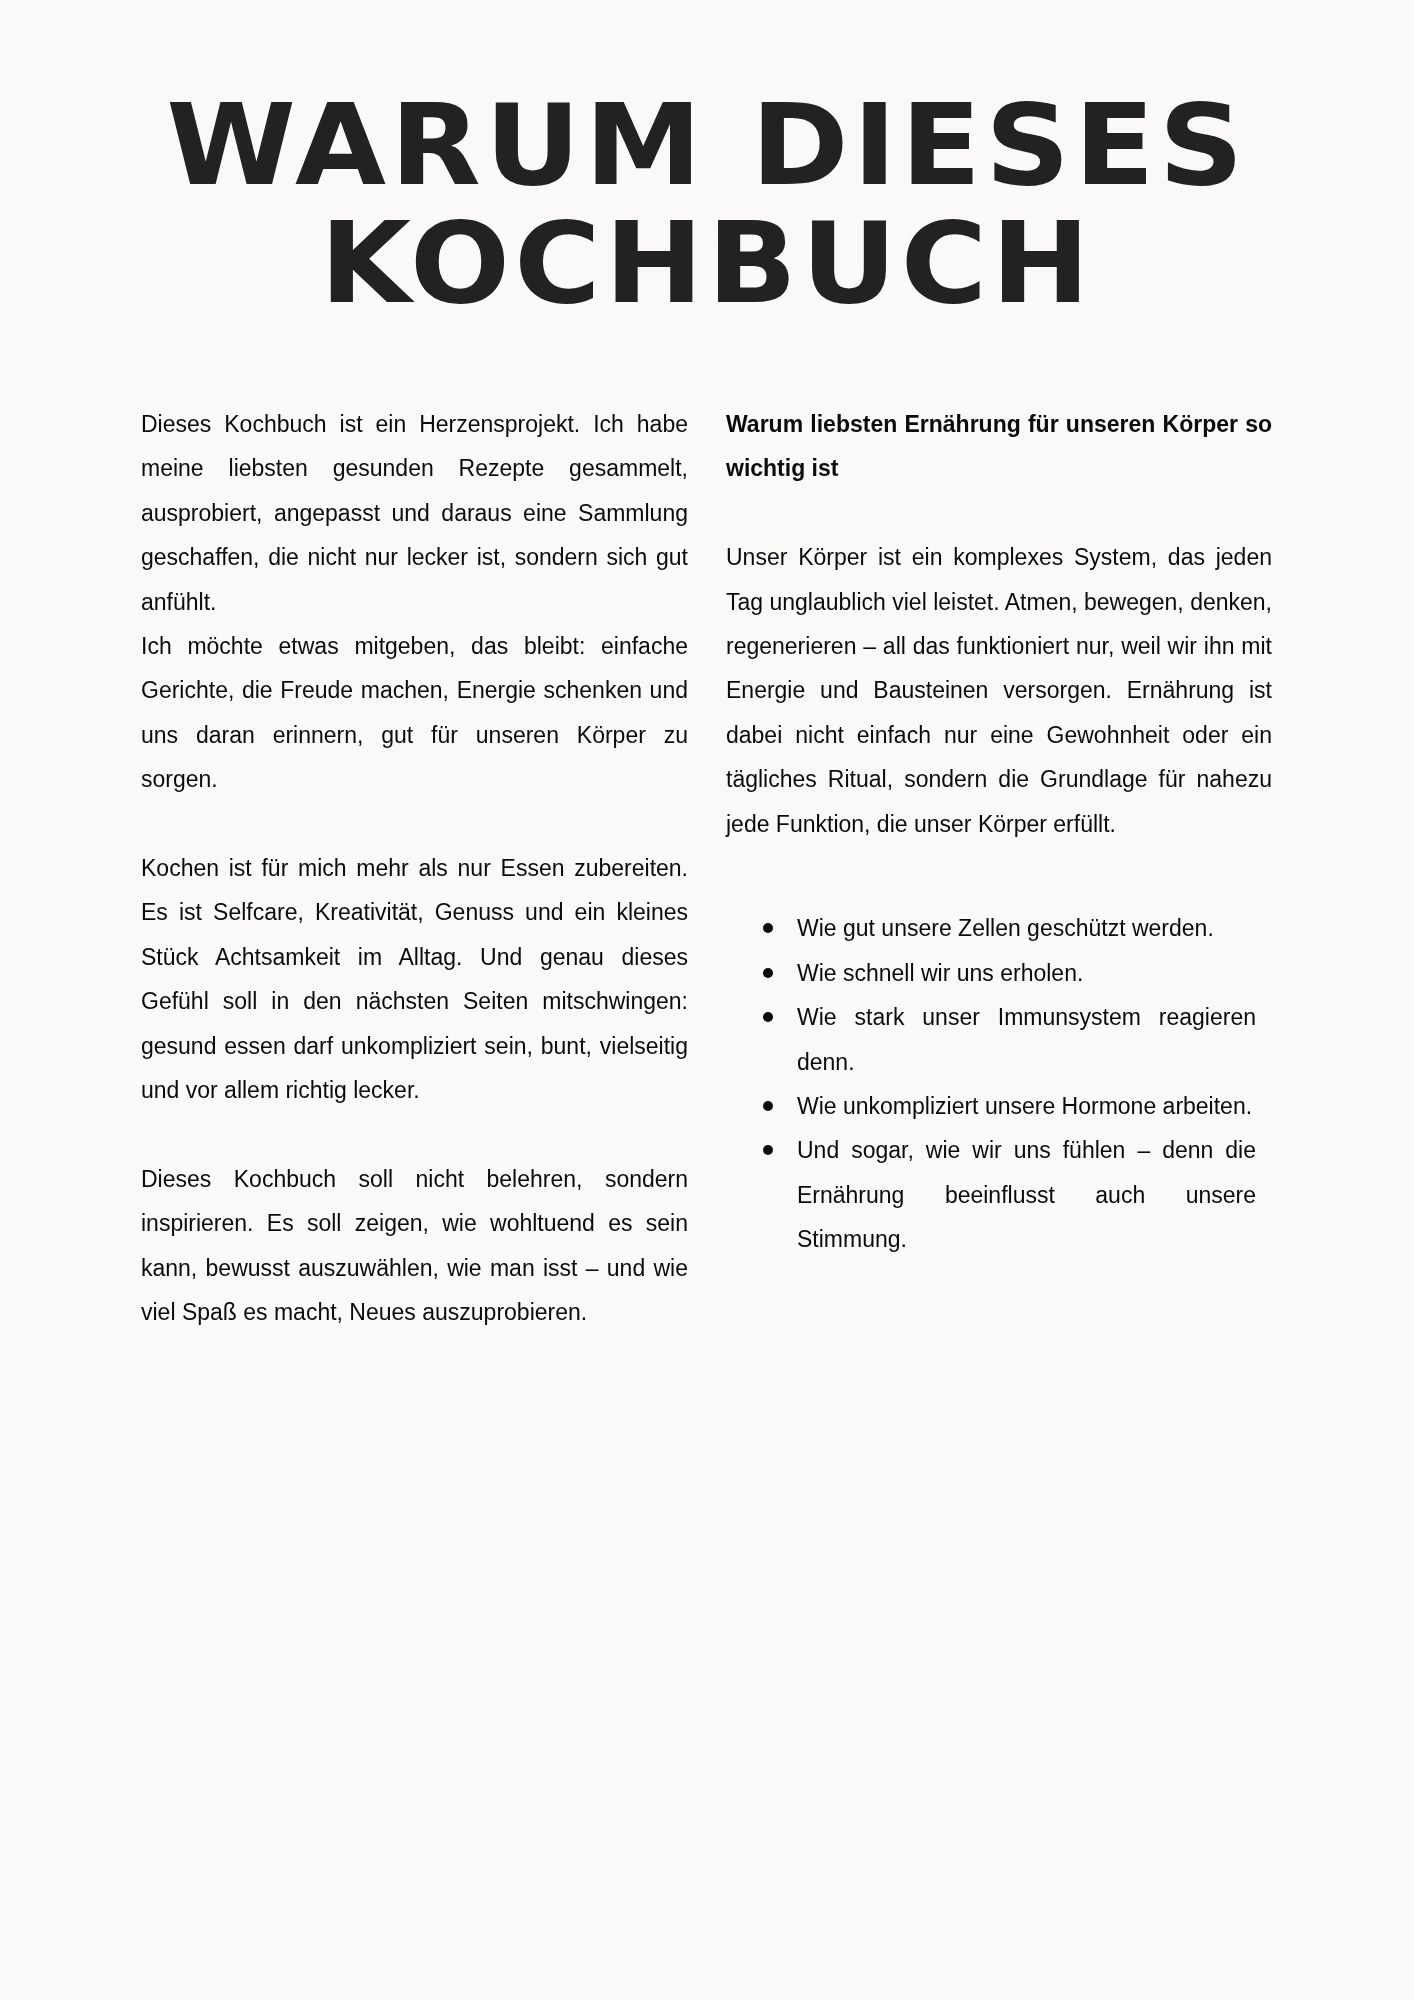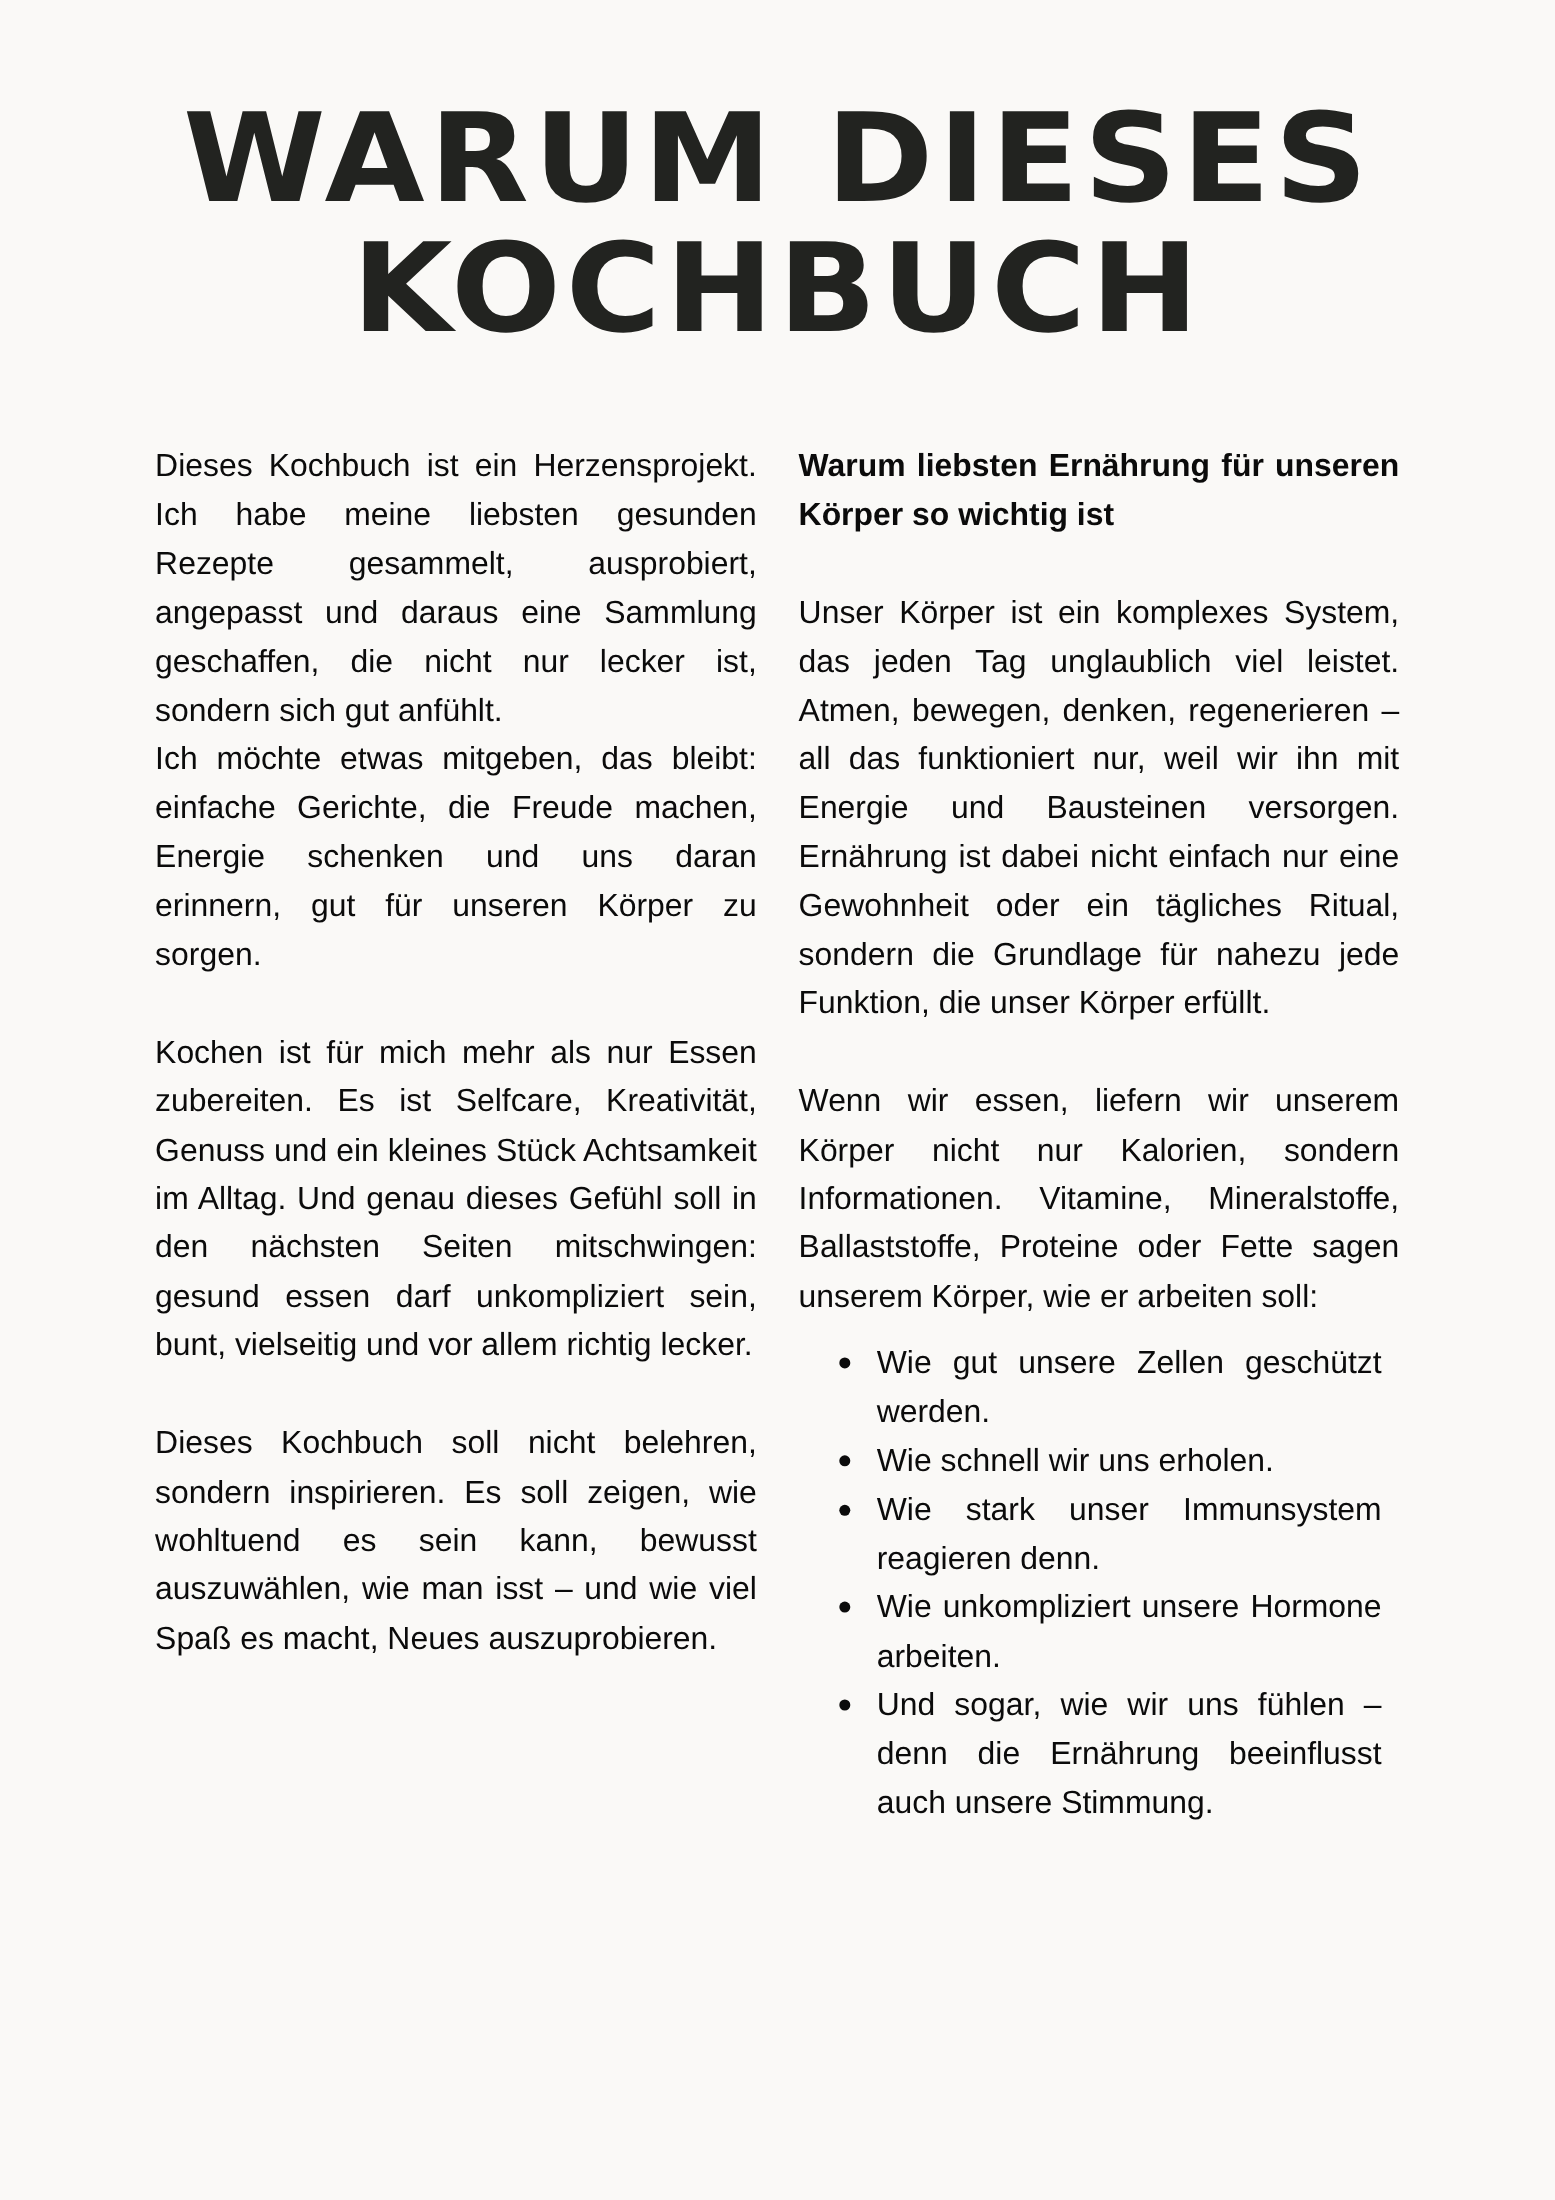--- a/index.html
+++ b/index.html
@@ -30,21 +30,21 @@
       margin: 0;
       transform: scaleX(1.05);
       transform-origin: center;
     }
     .title span {
       display: block;
     }
     .col {
       position: absolute;
       top: 402px;
-      font-size: 29px;
+      font-size: 23px;
       line-height: 44.4px;
       text-align: justify;
     }
     .col-left {
       left: 141px;
       width: 547px;
     }
     .col-right {
       left: 726px;
       width: 546px;
@@ -92,21 +92,20 @@
   <p>Kochen ist für mich mehr als nur Essen zubereiten. Es ist Selfcare, Kreativität, Genuss und ein kleines Stück Achtsamkeit im Alltag. Und genau dieses Gefühl soll in den nächsten Seiten mitschwingen: gesund essen darf unkompliziert sein, bunt, vielseitig und vor allem richtig lecker.</p>
   <div class="gap"></div>
   <p>Dieses Kochbuch soll nicht belehren, sondern inspirieren. Es soll zeigen, wie wohltuend es sein kann, bewusst auszuwählen, wie man isst – und wie viel Spaß es macht, Neues auszuprobieren.</p>
 </section>
 
 <section class="col col-right">
   <p class="subhead">Warum liebsten Ernährung für unseren Körper so wichtig ist</p>
   <div class="gap"></div>
   <p>Unser Körper ist ein komplexes System, das jeden Tag unglaublich viel leistet. Atmen, bewegen, denken, regenerieren – all das funktioniert nur, weil wir ihn mit Energie und Bausteinen versorgen. Ernährung ist dabei nicht einfach nur eine Gewohnheit oder ein tägliches Ritual, sondern die Grundlage für nahezu jede Funktion, die unser Körper erfüllt.</p>
   <div class="gap"></div>
-  <p>Wenn wir essen, liefern wir unserem Körper nicht nur Kalorien, sondern Informationen. Vitamine, Mineralstoffe, Ballaststoffe, Proteine oder Fette sagen unserem Körper, wie er arbeiten soll:</p>
   <ul class="bullets">
     <li><span class="dot"></span><span>Wie gut unsere Zellen geschützt werden.</span></li>
     <li><span class="dot"></span><span>Wie schnell wir uns erholen.</span></li>
     <li><span class="dot"></span><span>Wie stark unser Immunsystem reagieren denn.</span></li>
     <li><span class="dot"></span><span>Wie unkompliziert unsere Hormone arbeiten.</span></li>
     <li><span class="dot"></span><span>Und sogar, wie wir uns fühlen – denn die Ernährung beeinflusst auch unsere Stimmung.</span></li>
   </ul>
 </section>
 
 </body></html>

